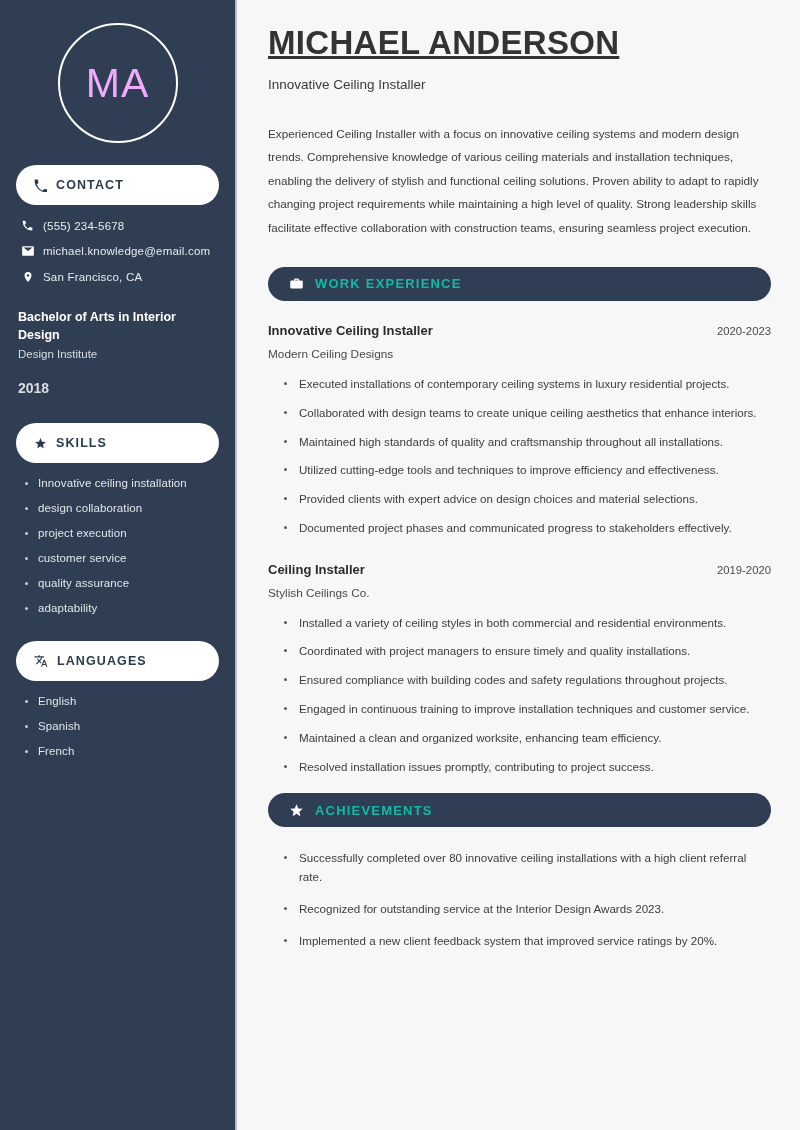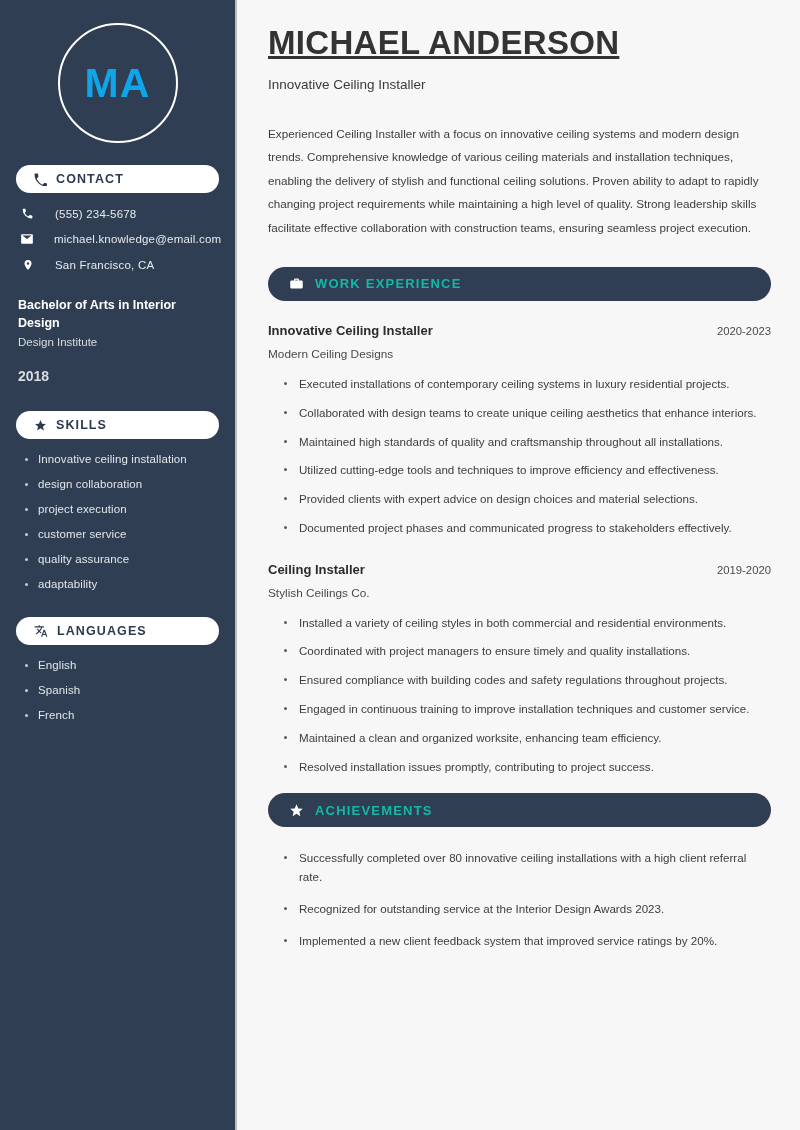--- a/index.html
+++ b/index.html
@@ -39,52 +39,52 @@
   }
   .avatar {
     width: 120px;
     height: 120px;
     border-radius: 50%;
     border: 2px solid #ffffff;
     display: flex;
     align-items: center;
     justify-content: center;
     font-size: 41px;
-    font-weight: 700;
+    font-weight: 400;
     letter-spacing: 1px;
-    color: #0ea5e9;
+    color: #f0abfc;
     line-height: 1;
   }
 
   .pill {
     background: #ffffff;
     color: #2f3e53;
     border-radius: 999px;
-    height: 28px;
+    height: 40px;
     display: flex;
     align-items: center;
     gap: 9px;
     padding: 0 0 0 18px;
     margin: 0 0 14px 0;
   }
   .pill .pill-label {
     font-size: 12.5px;
     font-weight: 700;
     letter-spacing: 1.1px;
     text-transform: uppercase;
     color: #2b3a4e;
   }
   .pill .ico { display: flex; align-items: center; }
   .pill svg { display: block; fill: #2b3a4e; }
 
   .contact-list { margin: 0 0 24px 0; padding: 0 0 0 4px; }
   .contact-row {
     display: flex;
     align-items: center;
-    gap: 20px;
+    gap: 8px;
     margin-bottom: 12px;
     font-size: 11.5px;
     color: #e9ebee;
     letter-spacing: 0.2px;
   }
   .contact-row .ico { width: 15px; display: flex; justify-content: center; }
   .contact-row svg { display: block; fill: #ffffff; }
 
   .edu-block { padding: 0 2px; margin-bottom: 27px; }
   .edu-degree {

